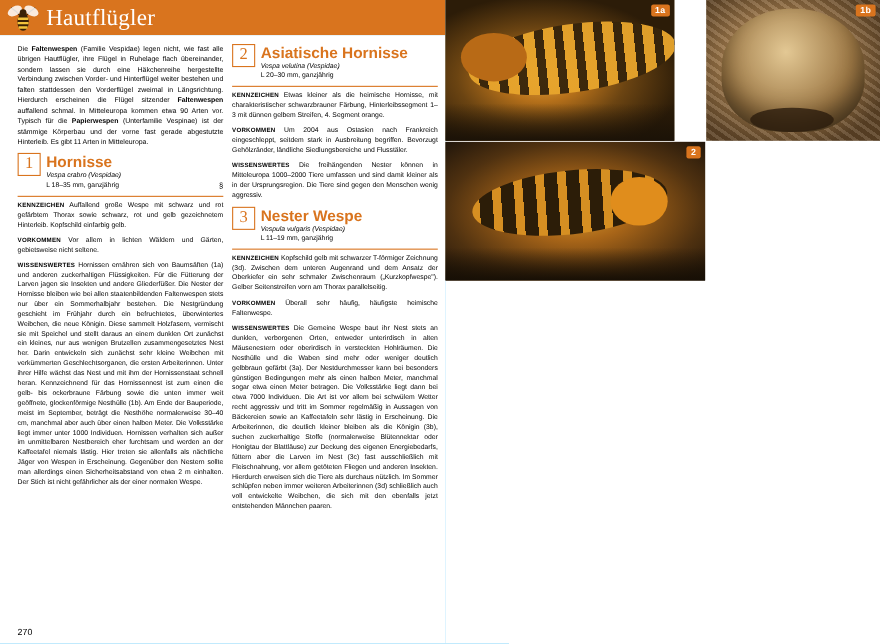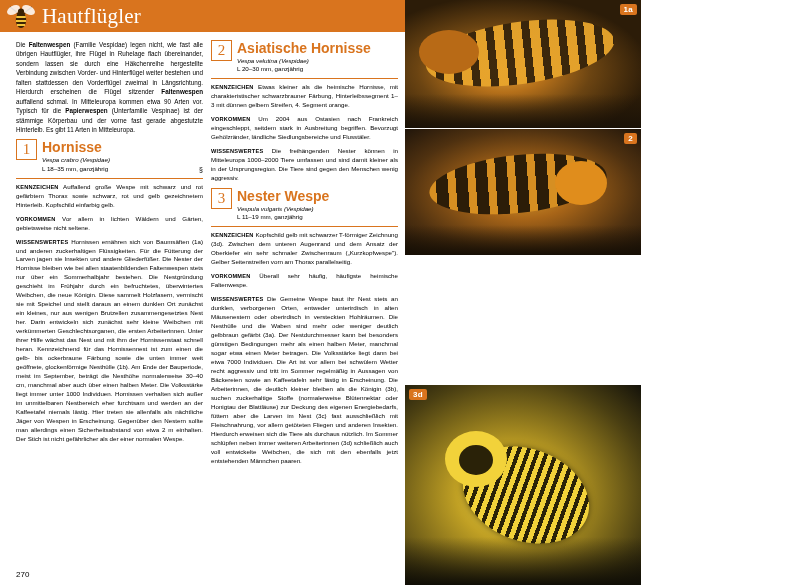--- a/index.html
+++ b/index.html
@@ -175,43 +175,43 @@
       <p><span class="kw">KENNZEICHEN</span> <span>Kopfschild gelb mit schwarzer T-förmiger Zeichnung (3d). Zwischen dem unteren Augenrand und dem Ansatz der Oberkiefer ein sehr schmaler Zwischenraum („Kurzkopfwespe"). Gelber Seitenstreifen vorn am Thorax parallelseitig.</span></p>
       <p><span class="kw">VORKOMMEN</span> <span>Überall sehr häufig, häufigste heimische Faltenwespe.</span></p>
       <p><span class="kw">WISSENSWERTES</span> <span>Die Gemeine Wespe baut ihr Nest stets an dunklen, verborgenen Orten, entweder unterirdisch in alten Mäusenestern oder oberirdisch in versteckten Hohlräumen. Die Nesthülle und die Waben sind mehr oder weniger deutlich gelbbraun gefärbt (3a). Der Nestdurchmesser kann bei besonders günstigen Bedingungen mehr als einen halben Meter, manchmal sogar etwa einen Meter betragen. Die Volksstärke liegt dann bei etwa 7000 Individuen. Die Art ist vor allem bei schwülem Wetter recht aggressiv und tritt im Sommer regelmäßig in Aussagen von Bäckereien sowie an Kaffeetafeln sehr lästig in Erscheinung. Die Arbeiterinnen, die deutlich kleiner bleiben als die Königin (3b), suchen zuckerhaltige Stoffe (normalerweise Blütennektar oder Honigtau der Blattläuse) zur Deckung des eigenen Energiebedarfs, füttern aber die Larven im Nest (3c) fast ausschließlich mit Fleischnahrung, vor allem getöteten Fliegen und anderen Insekten. Hierdurch erweisen sich die Tiere als durchaus nützlich. Im Sommer schlüpfen neben immer weiteren Arbeiterinnen (3d) schließlich auch voll entwickelte Weibchen, die sich mit den ebenfalls jetzt entstehenden Männchen paaren.</span></p>
     </div>
 
     <div class="pagenum">270</div>
   </div>
 
   <div class="photos">
 
-    <div class="ph bg-1a" style="left:0;top:0;width:236px;height:128px;">
+    <div class="ph bg-1a" style="left:0;top:0;width:208px;height:128px;">
       <div style="position:absolute;left:20px;top:22px;width:190px;height:62px;transform:rotate(-8deg);border-radius:50%;
                   background:repeating-linear-gradient(92deg,#e8a52c 0 10px,#36240b 10px 18px);opacity:.95;"></div>
       <div style="position:absolute;left:14px;top:30px;width:60px;height:44px;border-radius:50%;background:#b86a16;"></div>
       <div style="position:absolute;left:0;bottom:0;width:100%;height:34px;background:linear-gradient(0deg,#1b1207,transparent);"></div>
       <span class="tag">1a</span>
     </div>
 
+    <div class="ph bg-1b" style="left:237px;top:0;width:158px;height:128px;">
+      <div style="position:absolute;left:14px;top:8px;width:130px;height:112px;border-radius:48% 48% 42% 42%;
+                  background:radial-gradient(ellipse at 45% 35%,#e3c894,#9c7744 60%,#5b4222);
+                  box-shadow:inset 0 -14px 22px rgba(0,0,0,.45);"></div>
+      <div style="position:absolute;left:40px;bottom:8px;width:76px;height:22px;border-radius:50%;background:#2a1c0c;opacity:.8;"></div>
+      <span class="tag">1b</span>
+    </div>
 
     <div class="ph bg-2" style="left:0;top:129px;width:236px;height:126px;">
       <div style="position:absolute;left:24px;top:26px;width:178px;height:58px;transform:rotate(-6deg);border-radius:50%;
                   background:repeating-linear-gradient(92deg,#d68f22 0 8px,#2c1d08 8px 20px);"></div>
       <div style="position:absolute;left:150px;top:32px;width:52px;height:44px;border-radius:50%;background:#e08d1c;"></div>
       <div style="position:absolute;left:0;bottom:0;width:100%;height:30px;background:linear-gradient(0deg,#170f05,transparent);"></div>
       <span class="tag">2</span>
     </div>
 
 
 
 
-    <div class="ph bg-3d" style="left:0;top:385px;width:236px;height:200px;">
-      <div class="wasp-body" style="left:56px;top:64px;width:130px;height:92px;transform:rotate(20deg);"></div>
-      <div style="position:absolute;left:40px;top:46px;width:62px;height:56px;border-radius:50%;background:#f2d23a;"></div>
-      <div style="position:absolute;left:54px;top:60px;width:34px;height:30px;border-radius:50%;background:#2a2208;"></div>
-      <div style="position:absolute;left:0;bottom:0;width:100%;height:48px;background:linear-gradient(0deg,#100e06,transparent);"></div>
-      <span class="tag left">3d</span>
-    </div>
 
 
   </div>
 </div>
 
 </body></html>

